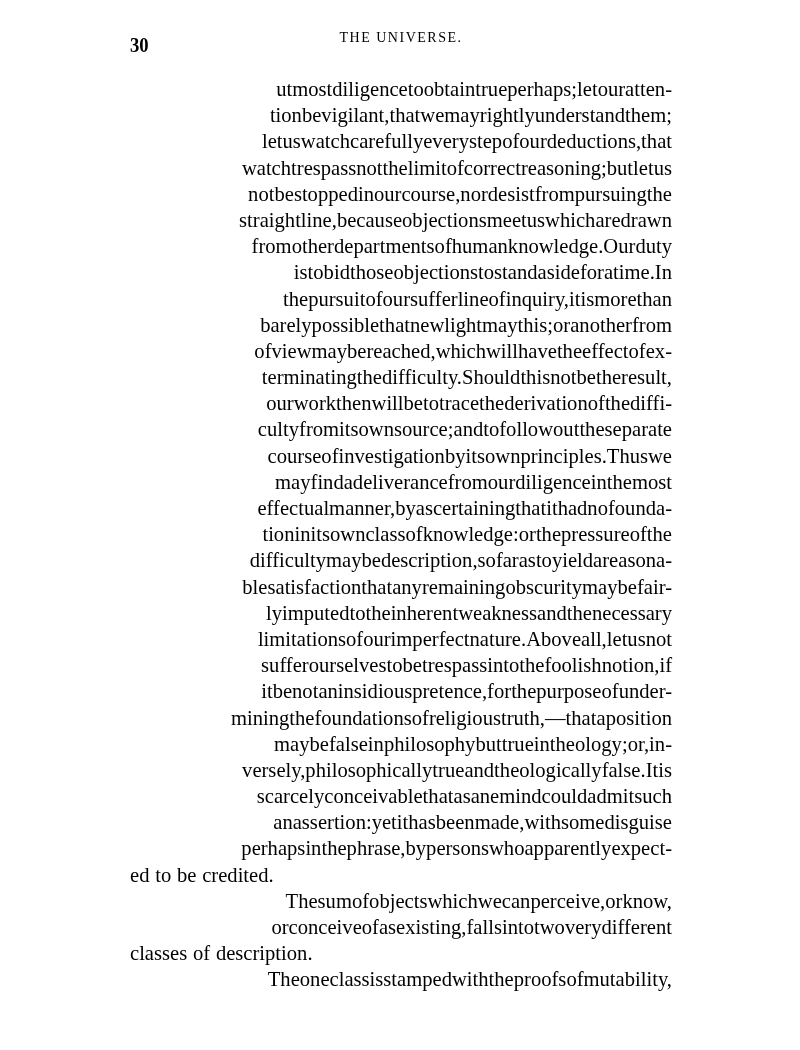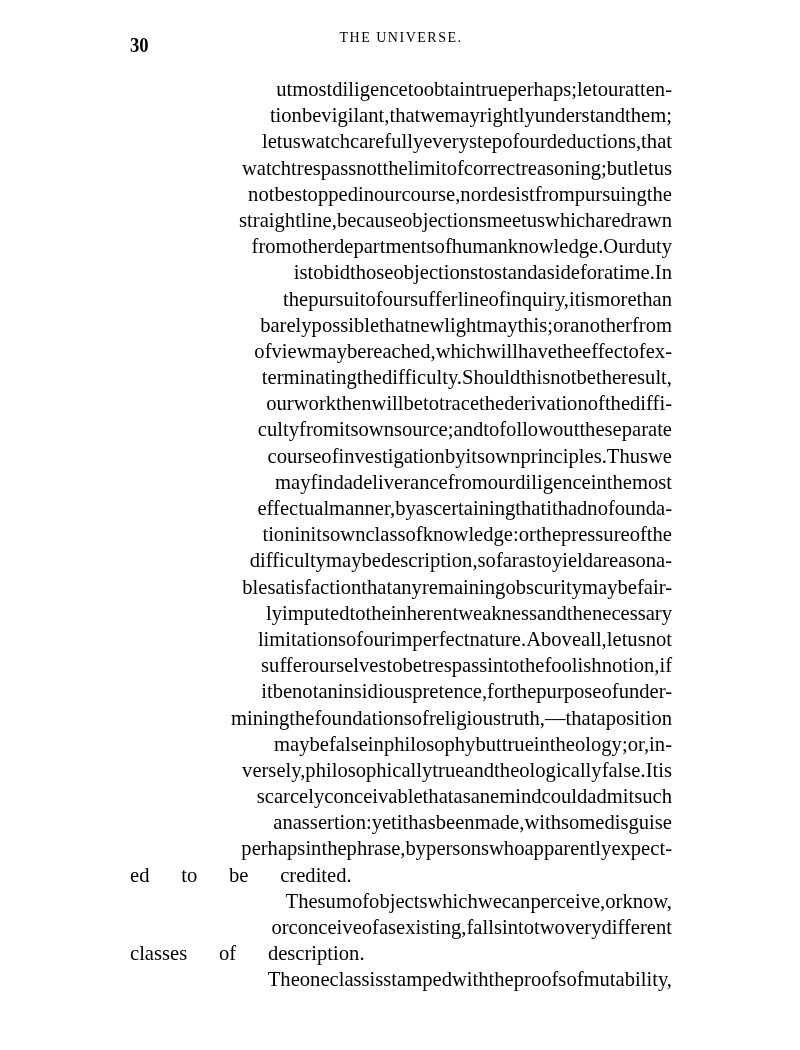--- a/index.html
+++ b/index.html
@@ -22,21 +22,21 @@
     font-size: 14px; letter-spacing: 1.5px;
   }
   .body { margin-top: 12px; }
   .line {
     font-size: 20.6px; line-height: 26.2px; height: 26.2px;
     text-align: justify; text-align-last: justify;
     white-space: nowrap; overflow: visible;
     display: flex; justify-content: flex-end;
   }
   .line span.w { display: inline-block; }
-  .line.last { text-align-last: left; justify-content: flex-start; gap: 26px; }
+  .line.last { text-align-last: left; justify-content: flex-start; }
   .line.last span.w { margin-right: 0.28em; }
   .line.indent { padding-left: 44px; }
 </style>
 </head>
 <body>
 
 <div class="page">
   <div class="header">
     <div class="page-number">30</div>
     <div class="running-title">THE UNIVERSE.</div>

